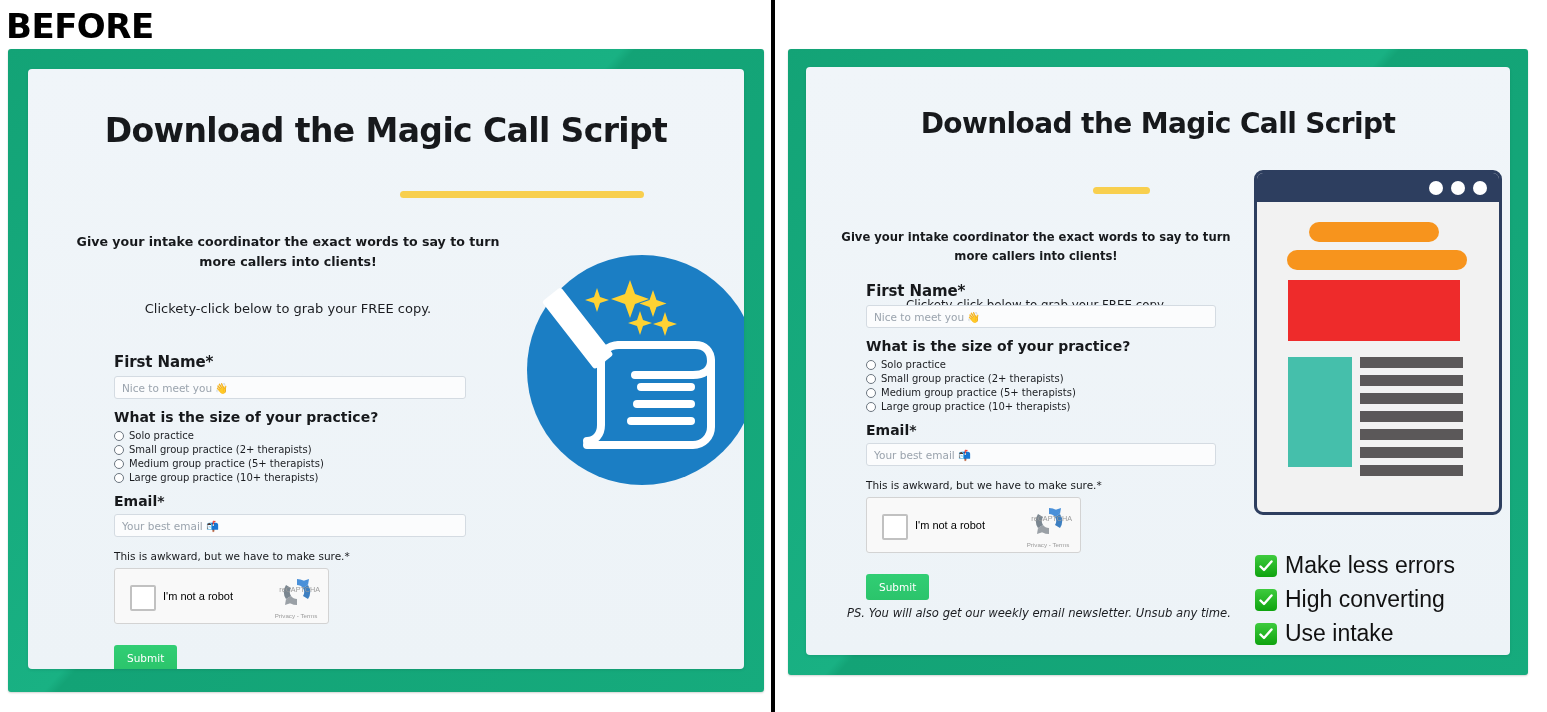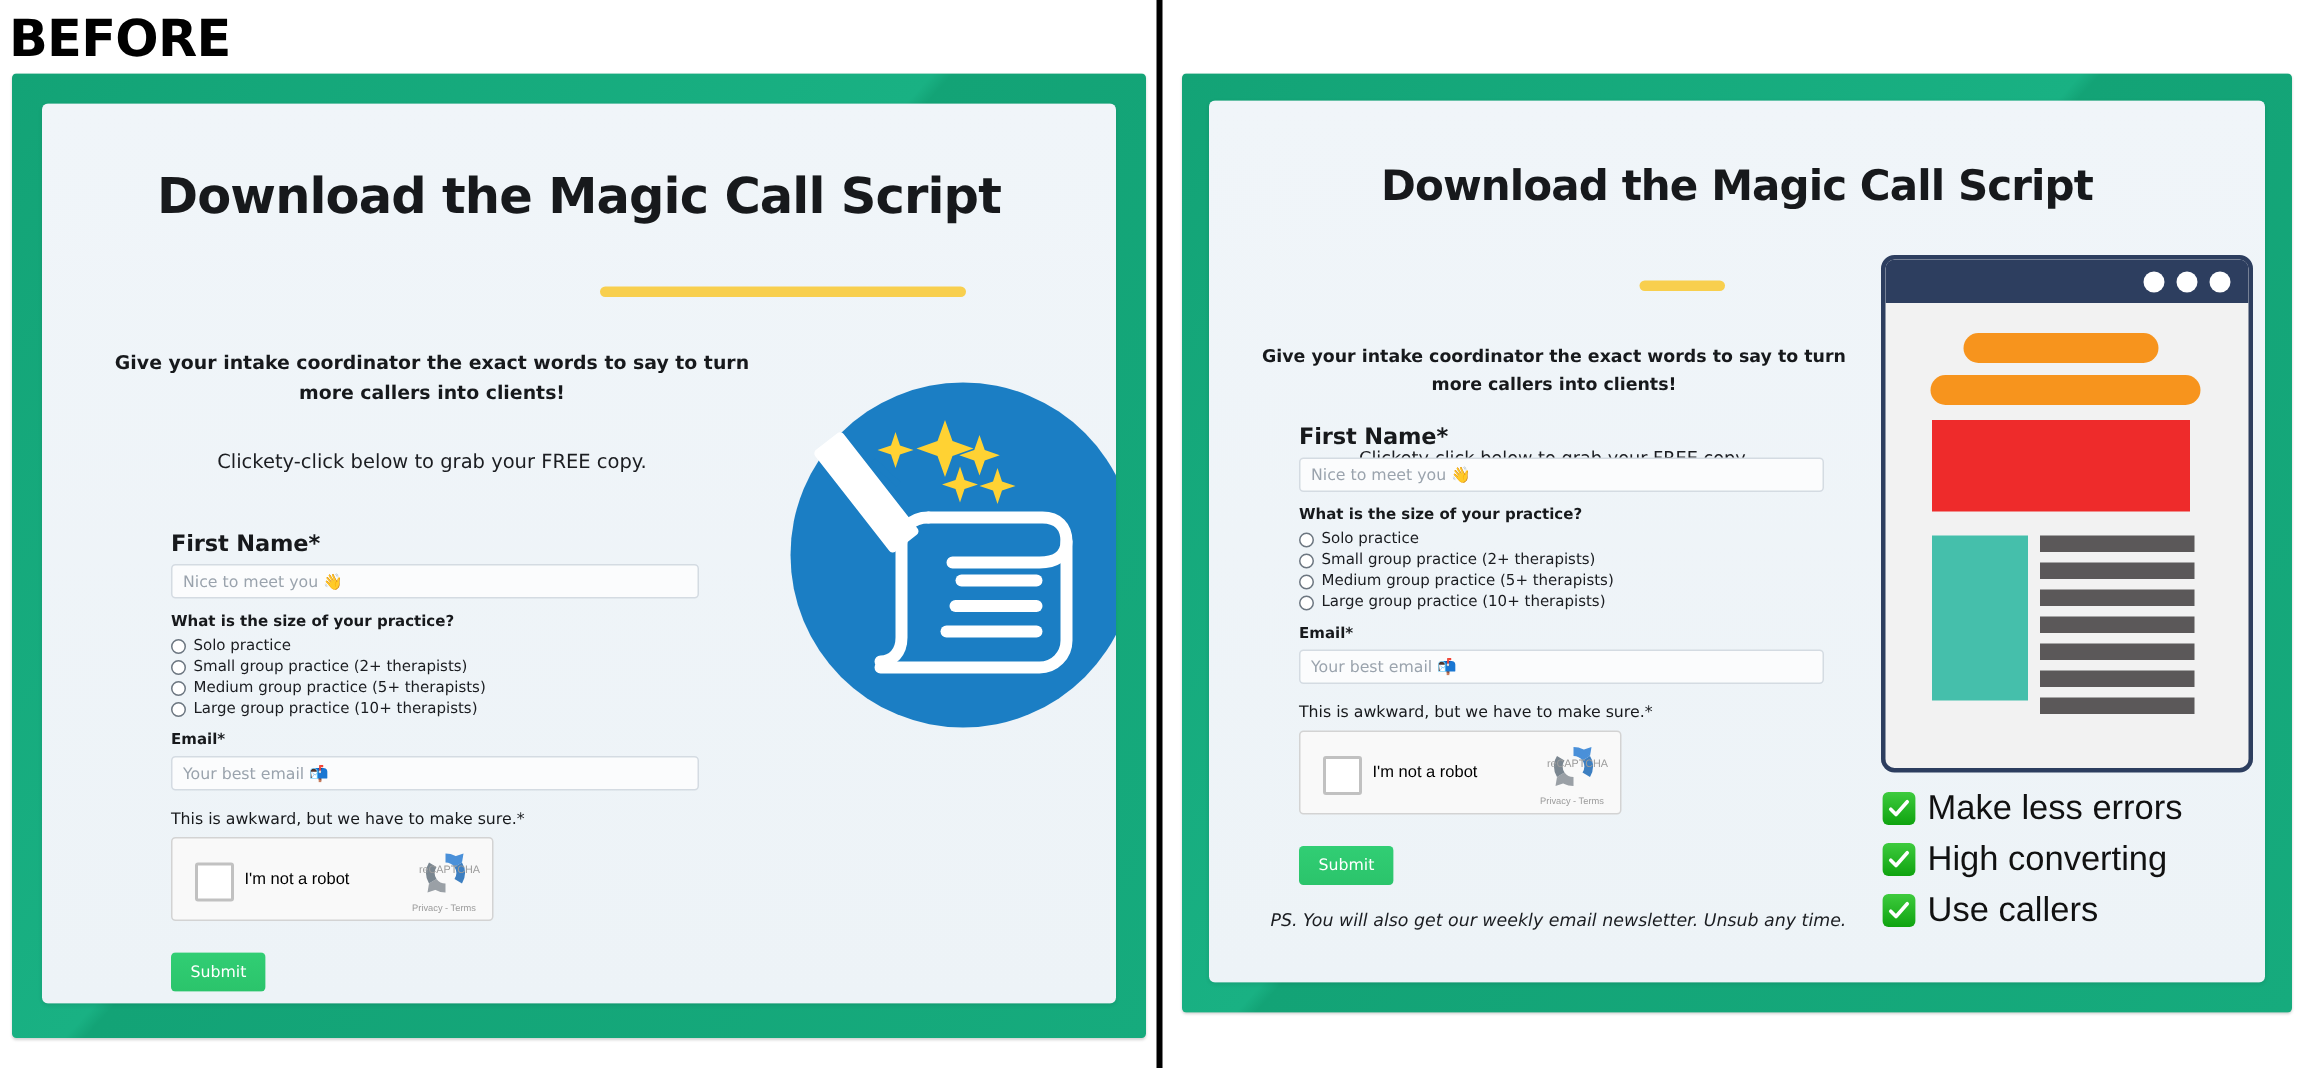--- a/index.html
+++ b/index.html
@@ -123,21 +123,21 @@
     font-size:10.5px;
     color:#9aa3ad;
     padding:0 7px;
     outline:none;
   }
   .text-input::placeholder{color:#9aa3ad;opacity:1;}
 
   .q-label{
     font-family:"DejaVu Sans", sans-serif;
     font-weight:700;
-    font-size:10px;
+    font-size:14px;
     color:#17191c;
     margin:10px 0 5px 0;
   }
   .radio-row{
     display:flex;align-items:center;
     margin:0 0 3px 0;
     font-family:"DejaVu Sans", sans-serif;
     font-size:10px;
     color:#1b1d21;
   }
@@ -236,21 +236,21 @@
   }
   .teal-block{
     position:absolute;left:31px;top:155px;width:64px;height:110px;
     background:#45bfab;
   }
   .gray-bar{
     position:absolute;left:103px;width:103px;height:11px;background:#5b5859;
   }
 
   .benefits{
-    position:absolute;left:1255px;top:527px;width:260px;
+    position:absolute;left:1255px;top:554px;width:260px;
   }
   .benefit-row{
     display:flex;align-items:center;
     font-family:"Liberation Sans", sans-serif;
     font-size:23px;
     color:#111111;
     margin-bottom:11px;
     line-height:1;
   }
   .check-box{
@@ -469,17 +469,17 @@
         </svg>
       </span>
       <span>High converting</span>
     </div>
     <div class="benefit-row">
       <span class="check-box">
         <svg width="16" height="16" viewBox="0 0 16 16" aria-hidden="true">
           <path d="M2.5 8.5 L6 12 L13.5 3.5" stroke="#ffffff" stroke-width="2.4" fill="none" stroke-linecap="round" stroke-linejoin="round"></path>
         </svg>
       </span>
-      <span>Use callers</span>
+      <span>Use intake</span>
     </div>
   </div>
 
 </div>
 
 </body></html>

